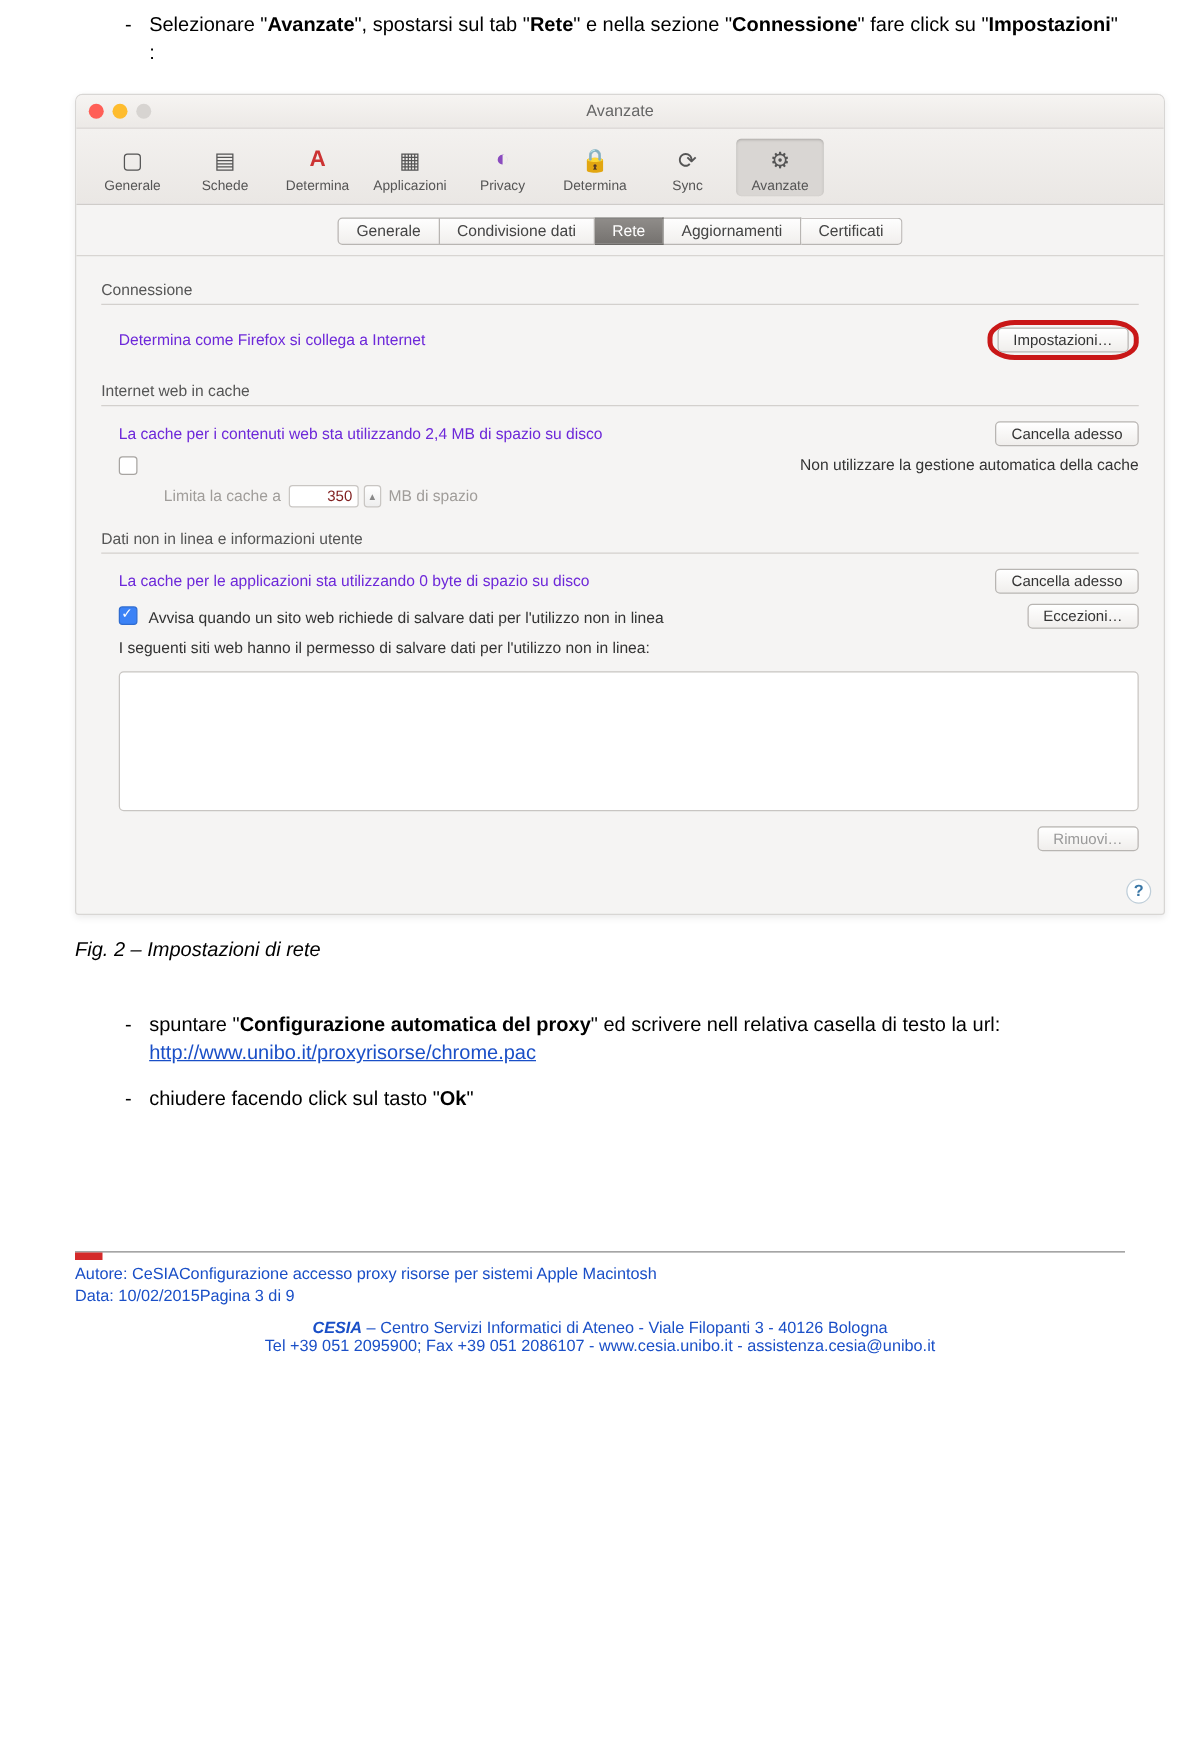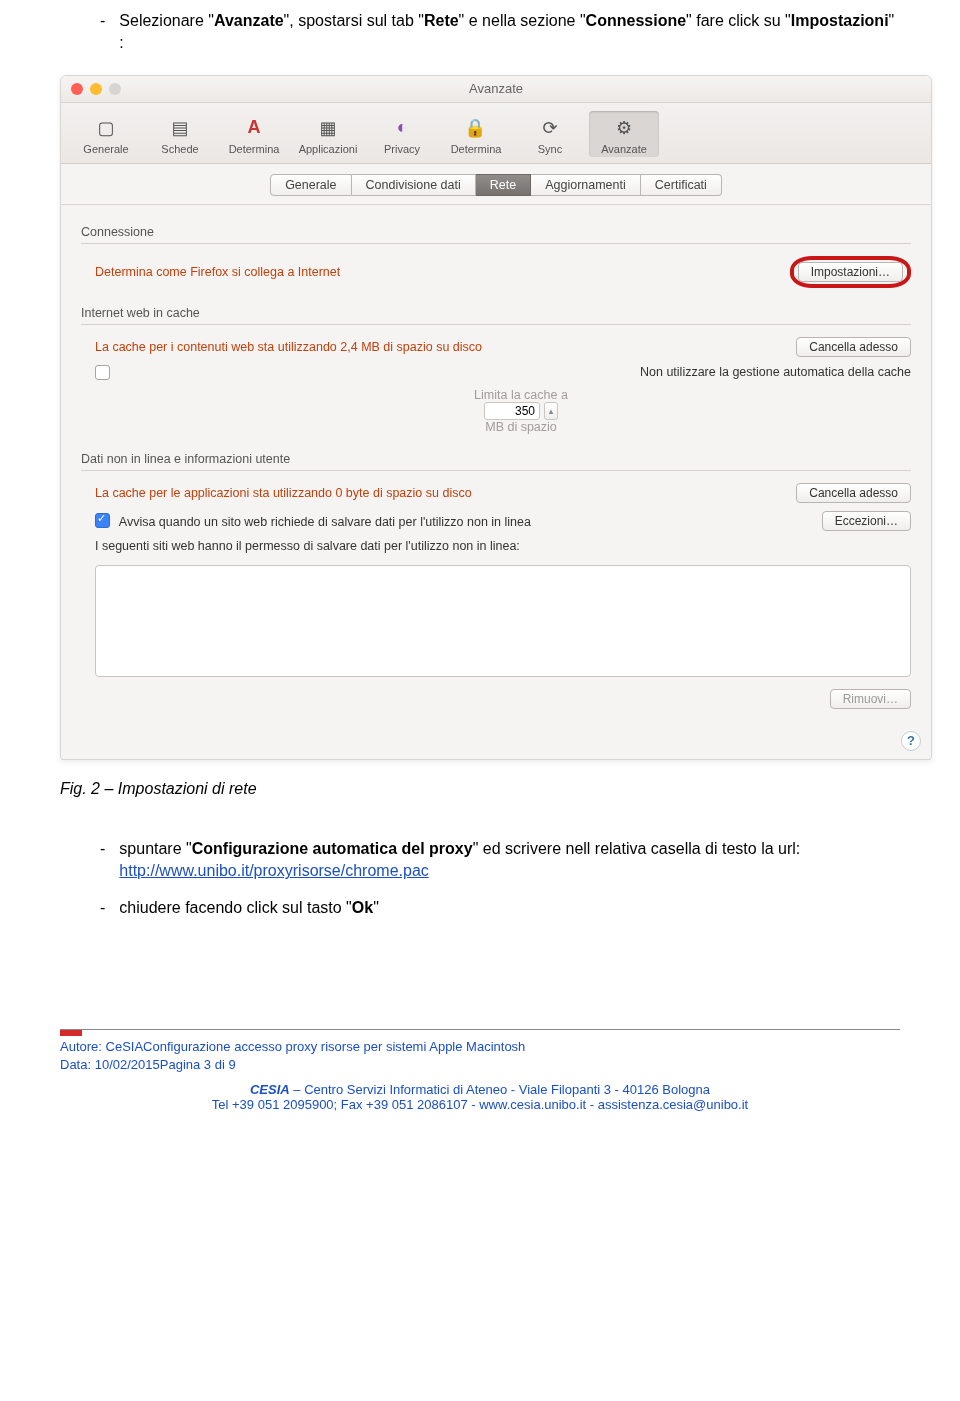--- a/index.html
+++ b/index.html
@@ -111,21 +111,21 @@
   }
   .pane { padding:6px 20px 14px 20px; font-size:12.5px; color:#333; }
   .grp-head {
     color:#555; padding:6px 0 4px 0; border-bottom:1px solid #d3d0cd;
     margin:8px 0 8px 0; font-size:12.5px;
   }
   .row {
     display:flex; align-items:center; justify-content:space-between;
     padding:4px 0 4px 14px;
   }
-  .row .lbl { color:#c2410c; }
+  .row .lbl { color:#6d28d9; }
   .btn {
     font-size:12px; color:#333; padding:2px 12px;
     background:linear-gradient(#ffffff,#f0eeec);
     border:1px solid #b8b5b2; border-radius:4px;
     box-shadow:0 1px 0 rgba(255,255,255,0.6) inset;
     white-space:nowrap;
   }
   .btn.dim { color:#999; }
   .highlight-ring {
     border:4px solid #c91717; border-radius:22px/14px; padding:2px 4px;
@@ -137,41 +137,41 @@
     position:relative;
   }
   .ck.checked { background:#3b82f6; border-color:#2f6cd0; }
   .ck.checked::after{
     content:"✓"; color:#fff; font-size:11px; position:absolute; left:1px; top:-2px;
   }
   .numfield {
     display:inline-flex; align-items:center; gap:4px; margin:0 6px;
   }
   .numfield input{
-    width:46px; font-size:12px; padding:1px 4px; color:#000000;
+    width:46px; font-size:12px; padding:1px 4px; color:#7f1d1d;
     border:1px solid #c9c6c3; border-radius:3px; background:#fff; text-align:right;
   }
   .numfield .spin{
     width:12px; height:16px; border:1px solid #c9c6c3; border-radius:3px;
     background:linear-gradient(#fff,#eee); font-size:9px; color:#888;
     display:flex; align-items:center; justify-content:center;
   }
   .listbox{
     margin:8px 0 8px 14px; height:110px; background:#fff;
     border:1px solid #c8c5c2; border-radius:4px;
   }
   .help {
     text-align:right; padding:4px 10px 8px 0;
   }
   .help span{
     display:inline-block; width:18px; height:18px; border-radius:50%;
     border:1px solid #bfced9; color:#3a77a6; font-size:13px; font-weight:bold;
     text-align:center; line-height:17px; background:#fff;
   }
-  .dim-text{ color:#a09d9a;flex-direction:column; }
+  .dim-text{ color:#a09d9a; }
 </style>
 </head>
 <body>
 
 <div class="page">
 
   <div class="bullet-block">
     <div class="bullet-row">
       <div class="dash">-</div>
       <div class="txt">

